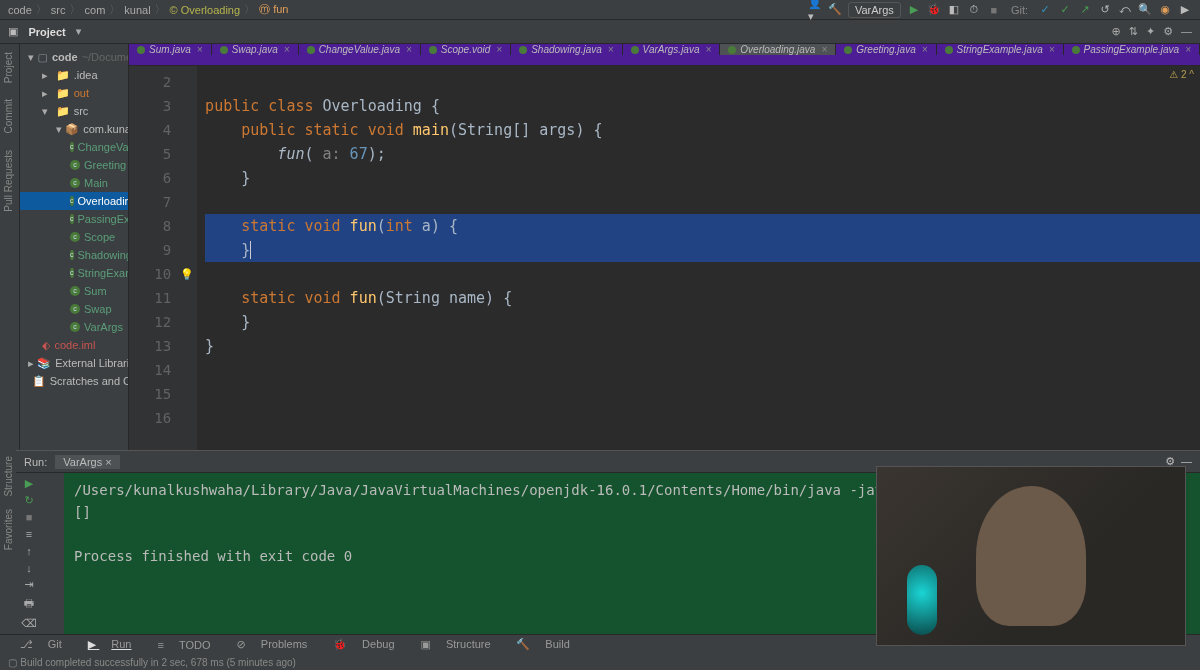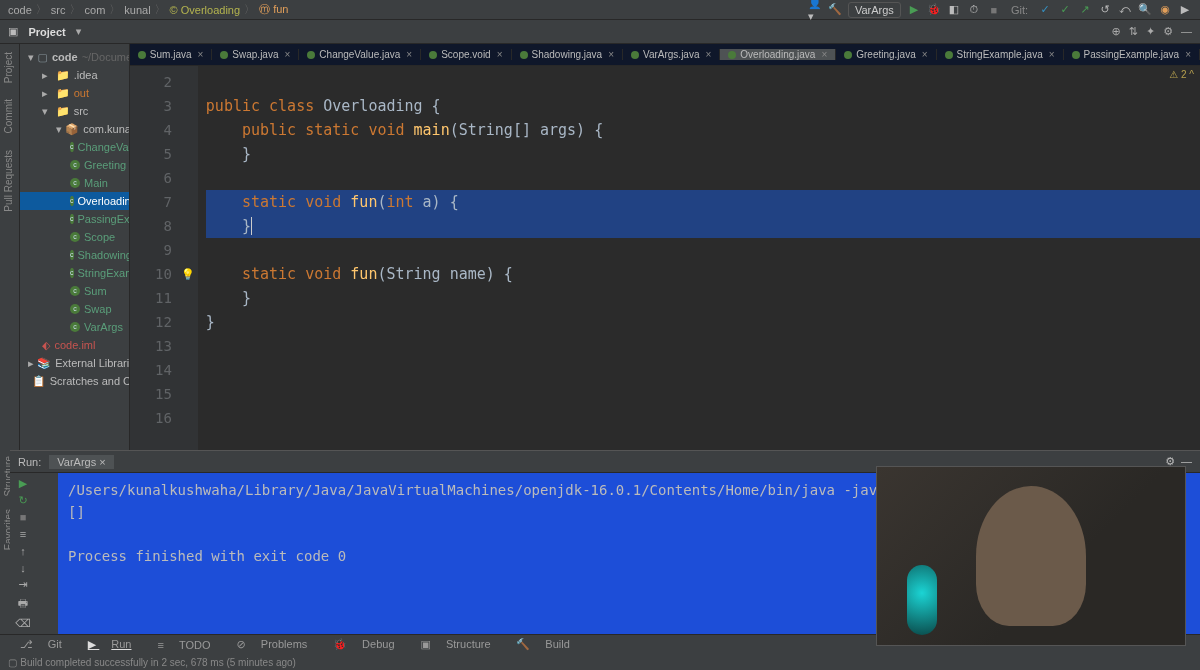--- a/index.html
+++ b/index.html
@@ -35,21 +35,21 @@
 .tree-indent2 { padding-left:36px;}
 .tree-indent3 { padding-left:50px;}
 .chev { width:10px; color:#aaa;}
 .folder-ico { color:#87939a;}
 .java-ico { width:10px; height:10px; border-radius:50%; background:#4a7a3a; display:inline-block; font-size:7px; text-align:center; line-height:10px; color:#cde;}
 .tree-muted { color:#666;}
 .out-orange { color:#cc7832;}
 
 
 .editor { flex:1; display:flex; flex-direction:column; background:#2b2b2b;}
-.tabs { height:22px; background:#0f172a; display:flex; align-items:center; border-bottom:1px solid #282828; overflow:hidden;}
+.tabs { height:22px; background:#4c1d95; display:flex; align-items:flex-start; border-bottom:1px solid #282828; overflow:hidden;font-style:italic;}
 .tab { display:flex; align-items:center; gap:4px; padding:0 8px; border-right:1px solid #282828; font-size:10px; cursor:pointer;}
 .tab.active { background:#4e5254;}
 .tab .dot { width:8px; height:8px; border-radius:50%; background:#4a7a3a;}
 .tab .x { color:#888; margin-left:2px;}
 
 .code { flex:1; display:flex; overflow:hidden; position:relative;}
 .annot-corner { position:absolute; top:2px; right:6px; font-size:10px; color:#b7a04e;}
 .gutter { width:48px; background:#313335; text-align:right; padding:4px 6px 0 0; color:#606366; font-family:Menlo,Consolas,monospace; font-size:14px; line-height:24px;}
 .gutter div { height:24px; position:relative;}
 .gutter-extra { width:20px; background:#313335; padding-top:4px;}
@@ -61,21 +61,21 @@
 .k-orange { color:#cc7832;}
 .k-yellow { color:#ffc66d;}
 .k-purple { color:#9876aa;}
 .k-blue { color:#6897bb;}
 .k-grey { color:#808080;}
 .k-white { color:#a9b7c6;}
 .k-italic { font-style:italic;}
 .caret { border-right:1px solid #ccc;}
 
 
-.runpanel { position:absolute; top:450px; left:10px; right:0; height:200px; background:#1d4ed8; border-top:1px solid #555;}
+.runpanel { position:absolute; top:450px; left:16px; right:0; height:200px; background:#14532d; border-top:1px solid #555;}
 .runhdr { height:22px; background:#3c3f41; display:flex; align-items:center; padding:0 8px; gap:8px; border-bottom:1px solid #282828;}
 .runhdr .label { color:#bbb;}
 .runhdr .tabname { background:#4e5254; padding:1px 8px; }
 .runhdr .gears { margin-left:auto; display:flex; gap:6px;}
 .runbody { display:flex; height:178px;}
 .runside { width:48px; background:#3c3f41; display:flex; flex-direction:column; gap:4px; padding:4px;}
 .runside span { width:18px; height:18px; display:flex; align-items:center; justify-content:center; color:#aaa; cursor:pointer;}
 .runout { flex:1; font-family:Menlo,Consolas,monospace; font-size:14px; color:#bbb; padding:6px 10px; line-height:22px; overflow:hidden; white-space:pre;}
 
 
@@ -329,20 +329,21 @@
           <div></div>
           <div></div>
           <div></div>
           <div></div>
           <div></div>
       </div>
       <div class="codebody k-white">
         <div></div>
         <div><span class="k-orange">public class </span><span>Overloading</span><span> {</span></div>
         <div><span>    </span><span class="k-orange">public static void </span><span class="k-yellow">main</span><span>(String[] args) {</span></div>
+        <div><span>        </span><span class="k-italic">fun</span><span>( </span><span class="k-grey">a: </span><span class="k-blue">67</span><span>);</span></div>
         <div>    }</div>
         <div></div>
         <div class="hl"><span>    </span><span class="k-orange">static void </span><span class="k-yellow">fun</span><span>(</span><span class="k-orange">int </span><span>a</span><span>) {</span></div>
         <div class="hl"><span>    }</span><span class="caret"></span></div>
         <div></div>
         <div><span>    </span><span class="k-orange">static void </span><span class="k-yellow">fun</span><span>(String name) {</span></div>
         <div>    }</div>
         <div>}</div>
         <div></div>
       </div>

